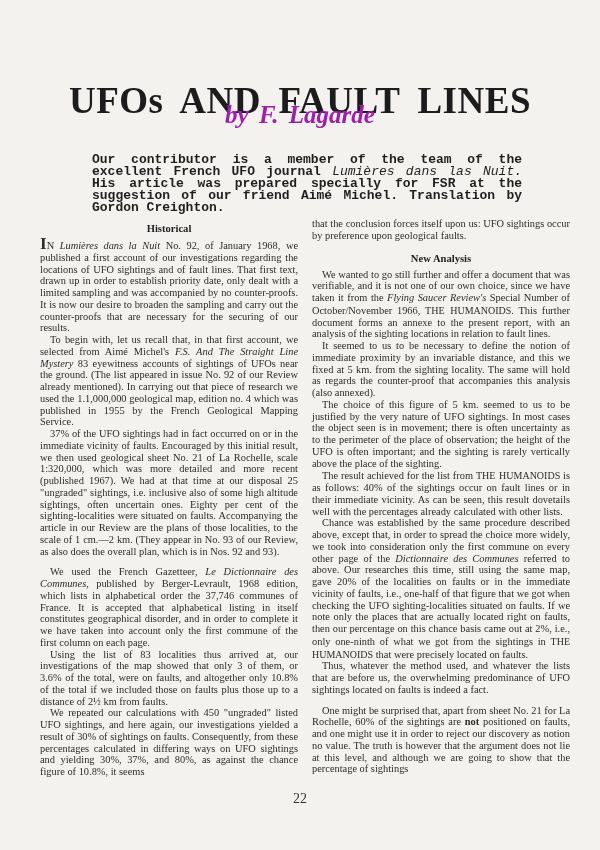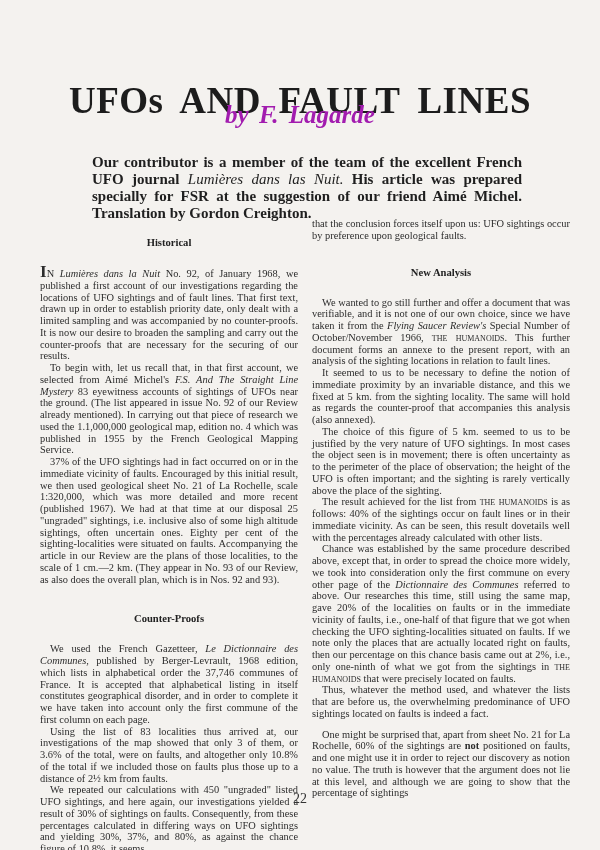--- a/index.html
+++ b/index.html
@@ -17,61 +17,60 @@
     color: #1c1c1c; line-height: 40px;
   }
   .byline {
     position: absolute; left: 0; width: 600px; top: 100px;
     text-align: center; font-weight: bold; font-style: italic;
     font-size: 25px; line-height: 30px; color: #a21caf;
     word-spacing: 4px;
   }
   .intro {
     position: absolute; left: 92px; width: 430px; top: 154px;
-    font-family: Liberation Serif, serif;
-    font-size: 15px; line-height: 17px; font-weight: bold;
+    font-family: Liberation Mono, monospace;
+    font-size: 13px; line-height: 12px; font-weight: bold;
     color: #1f1f1f; text-align: justify;
   }
   .intro .it { font-style: italic; font-weight: normal; }
   .col {
     position: absolute; top: 218px; width: 258px;
     font-size: 10.4px; line-height: 11.75px; text-align: justify;
     color: #2c2c2c;
   }
   .col.left { left: 40px; }
   .col.right { left: 312px; }
   .col h3 {
-    margin: 18px; text-align: center; font-size: 10.6px; font-weight: bold;
+    margin: 4px; text-align: center; font-size: 10.6px; font-weight: bold;
     line-height: 13px; color: #222;
   }
   .col p { margin: 0; text-indent: 10px; }
   .col p.noind { text-indent: 0; }
   .dropcap { font-size: 17px; line-height: 10px; font-weight: bold; }
-  .sc { font-variant: small-caps; font-size: 11px; }
+  .sc { font-variant: small-caps; font-size: 14px; }
   .gap { height: 9px; }
   .pagenum {
     position: absolute; top: 791px; left: 0; width: 600px; text-align: center;
     font-size: 14px; color: #333;
   }
 </style>
 </head>
 <body>
 
 <h1 class="title">UFOs AND FAULT LINES</h1>
 <div class="byline">by F. Lagarde</div>
 
 <div class="intro"><span>Our contributor is a member of the team of the excellent French UFO journal </span><span class="it">Lumières dans las Nuit.</span><span> His article was prepared specially for FSR at the suggestion of our friend Aimé Michel. Translation by Gordon Creighton.</span></div>
 
 <div class="col left">
   <h3>Historical</h3>
   <p class="noind"><span class="dropcap">I</span><span>N </span><i>Lumières dans la Nuit</i><span> No. 92, of January 1968, we published a first account of our investigations regarding the locations of UFO sightings and of fault lines. That first text, drawn up in order to establish priority date, only dealt with a limited sampling and was accompanied by no counter-proofs. It is now our desire to broaden the sampling and carry out the counter-proofs that are necessary for the securing of our results.</span></p>
   <p><span>To begin with, let us recall that, in that first account, we selected from Aimé Michel's </span><i>F.S. And The Straight Line Mystery</i><span> 83 eyewitness accounts of sightings of UFOs near the ground. (The list appeared in issue No. 92 of our Review already mentioned). In carrying out that piece of research we used the 1.1,000,000 geological map, edition no. 4 which was published in 1955 by the French Geological Mapping Service.</span></p>
   <p>37% of the UFO sightings had in fact occurred on or in the immediate vicinity of faults. Encouraged by this initial result, we then used geological sheet No. 21 of La Rochelle, scale 1:320,000, which was more detailed and more recent (published 1967). We had at that time at our disposal 25 "ungraded" sightings, i.e. inclusive also of some high altitude sightings, often uncertain ones. Eighty per cent of the sighting-localities were situated on faults. Accompanying the article in our Review are the plans of those localities, to the scale of 1 cm.—2 km. (They appear in No. 93 of our Review, as also does the overall plan, which is in Nos. 92 and 93).</p>
   <div class="gap"></div>
-  <h3>Counter-Proofs</h3>
   <p><span>We used the French Gazetteer, </span><i>Le Dictionnaire des Communes</i><span>, published by Berger-Levrault, 1968 edition, which lists in alphabetical order the 37,746 communes of France. It is accepted that alphabetical listing in itself constitutes geographical disorder, and in order to complete it we have taken into account only the first commune of the first column on each page.</span></p>
   <p>Using the list of 83 localities thus arrived at, our investigations of the map showed that only 3 of them, or 3.6% of the total, were on faults, and altogether only 10.8% of the total if we included those on faults plus those up to a distance of 2½ km from faults.</p>
   <p>We repeated our calculations with 450 "ungraded" listed UFO sightings, and here again, our investigations yielded a result of 30% of sightings on faults. Consequently, from these percentages calculated in differing ways on UFO sightings and yielding 30%, 37%, and 80%, as against the chance figure of 10.8%, it seems</p>
 </div>
 
 <div class="col right">
   <p class="noind">that the conclusion forces itself upon us: UFO sightings occur by preference upon geological faults.</p>
   <div class="gap" style="height:6px"></div>
   <h3>New Analysis</h3>
   <p><span>We wanted to go still further and offer a document that was verifiable, and it is not one of our own choice, since we have taken it from the </span><i>Flying Saucer Review's</i><span> Special Number of October/November 1966, </span><span class="sc">the humanoids</span><span>. This further document forms an annexe to the present report, with an analysis of the sighting locations in relation to fault lines.</span></p>

